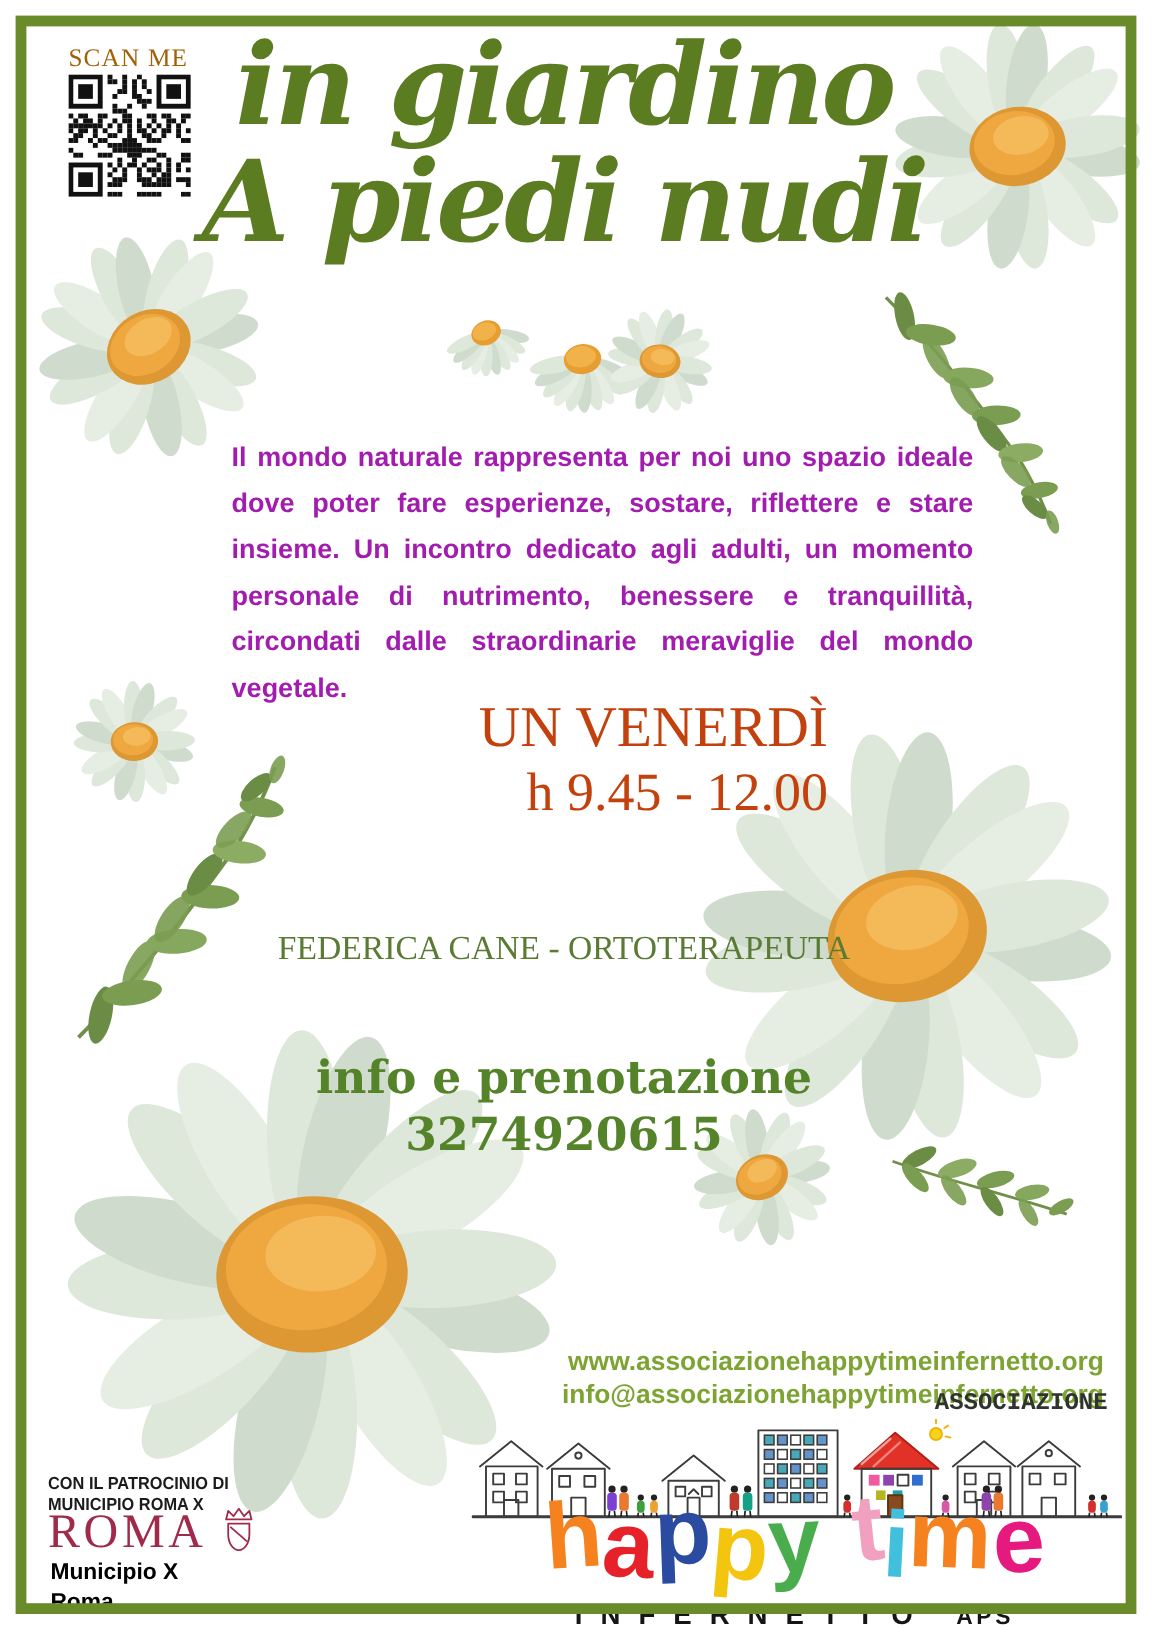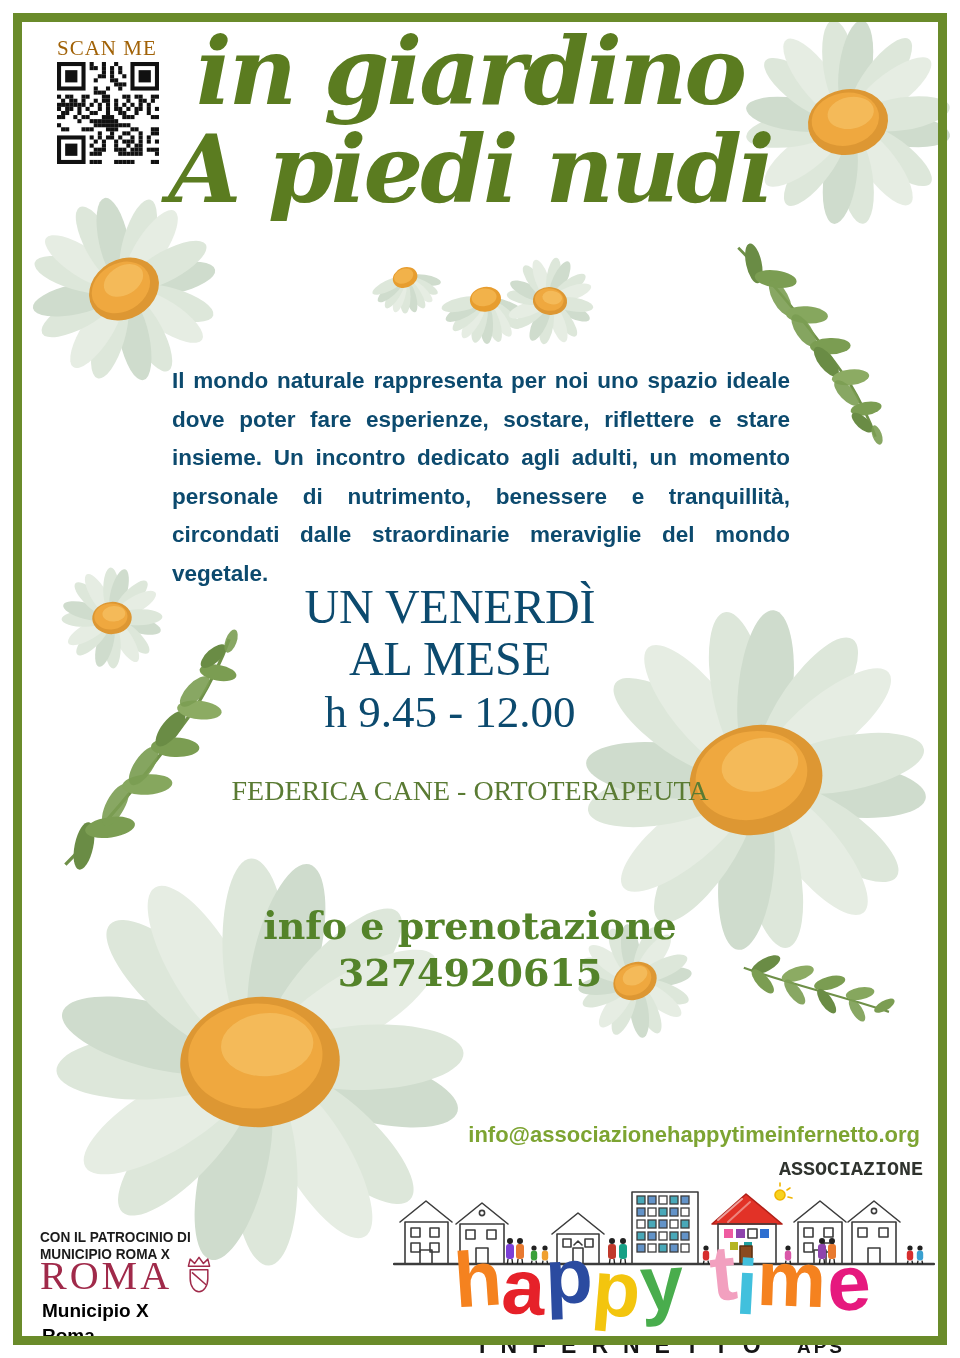--- a/index.html
+++ b/index.html
@@ -18,41 +18,41 @@
   }
   .qr{position:absolute;left:57px;top:62px;width:102px;height:102px;z-index:2;background:#fff;}
   
   .title{
     position:absolute;left:140px;top:22px;width:660px;z-index:2;text-align:center;
     font-family:"DejaVu Serif",serif;font-style:italic;font-weight:bold;
     color:#5b7c20;font-size:94px;line-height:98px;letter-spacing:-3px;
   }
   
   .intro{
-    position:absolute;left:172px;top:362px;width:618px;z-index:2;
-    font-weight:700;font-size:22.5px;line-height:38.5px;color:#0c4a6e;
+    position:absolute;left:193px;top:362px;width:618px;z-index:2;
+    font-weight:700;font-size:22.5px;line-height:38.5px;color:#a21caf;
     text-align:justify;
   }
   
   .schedule{
-    position:absolute;left:210px;top:581px;width:480px;z-index:2;text-align:center;
-    font-family:"Liberation Serif",serif;color:#0c4a6e;
+    position:absolute;left:210px;top:581px;width:480px;z-index:2;text-align:right;
+    font-family:"Liberation Serif",serif;color:#c2410c;
   }
   .schedule .l1,.schedule .l2{font-size:48px;line-height:52px;}
   .schedule .l3{font-size:45px;line-height:54px;}
   
   .hosts{
     position:absolute;left:120px;top:774px;width:700px;z-index:2;text-align:center;
     font-family:"Liberation Serif",serif;font-size:28px;line-height:34px;color:#5a7b33;
   }
   
   .booking{
     position:absolute;left:190px;top:874px;width:560px;z-index:2;text-align:center;
     font-family:"DejaVu Serif",serif;font-weight:bold;color:#54832a;
-    font-size:38px;line-height:47px;margin-top:28px;
+    font-size:38px;line-height:47px;
   }
   
   .venue{
     position:absolute;right:40px;top:1066px;width:520px;z-index:2;text-align:right;
     font-weight:bold;font-size:21.5px;line-height:27px;color:#54812a;letter-spacing:.2px;
   }
   .contact{
     position:absolute;right:40px;top:1121px;width:540px;z-index:2;text-align:right;
     font-weight:700;font-size:22px;line-height:27px;color:#7da432;
   }
@@ -423,37 +423,37 @@
 
 <div class="title">
   <span style="display:block">in giardino</span>
   <span style="display:block">A piedi nudi</span>
 </div>
 
 <div class="intro">Il mondo naturale rappresenta per noi uno spazio ideale dove poter fare esperienze, sostare, riflettere e stare insieme. Un incontro dedicato agli adulti, un momento personale di nutrimento, benessere e tranquillità, circondati dalle straordinarie meraviglie del mondo vegetale.</div>
 
 <div class="schedule">
   <div class="l1">UN VENERDÌ</div>
-  <div class="l2">AL MESE</div>
   <div class="l3">h 9.45 - 12.00</div>
 </div>
 
 <div class="hosts">
   <div>FEDERICA CANE - ORTOTERAPEUTA</div>
 </div>
 
 <div class="booking">
   <div>info e prenotazione</div>
   <div>3274920615</div>
 </div>
 
 <div class="venue">
 </div>
 
 <div class="contact">
+  <div>www.associazionehappytimeinfernetto.org</div>
   <div>info@associazionehappytimeinfernetto.org</div>
 </div>
 
 <div class="assoc">ASSOCIAZIONE</div>
 
 <svg class="houses" viewBox="0 0 540 90">
   <g stroke="#3c3c3c" stroke-width="1.6" fill="none" stroke-linejoin="round" stroke-linecap="round">
 
     <polyline points="6,40 32,19 58,40"></polyline>
       <rect x="11" y="40" width="43" height="42"></rect>

